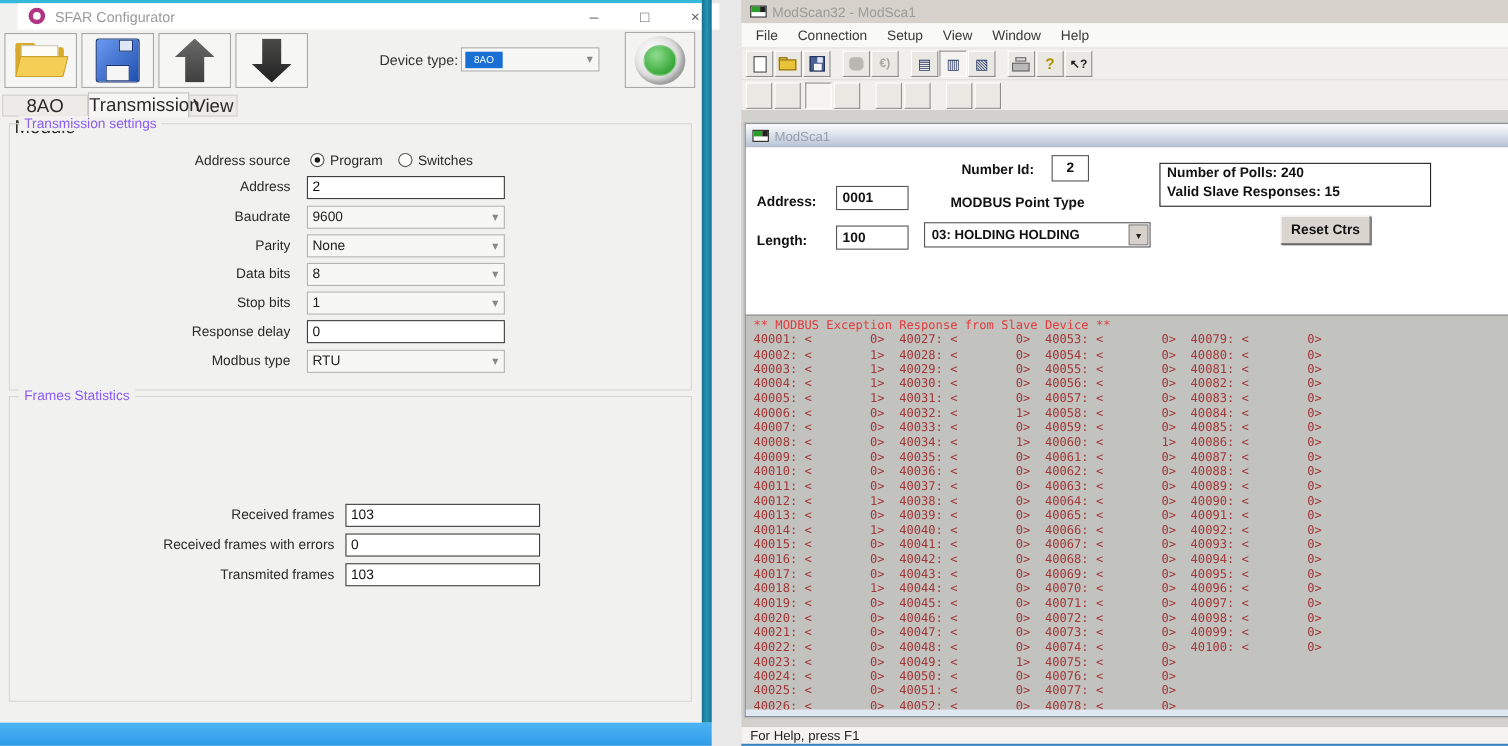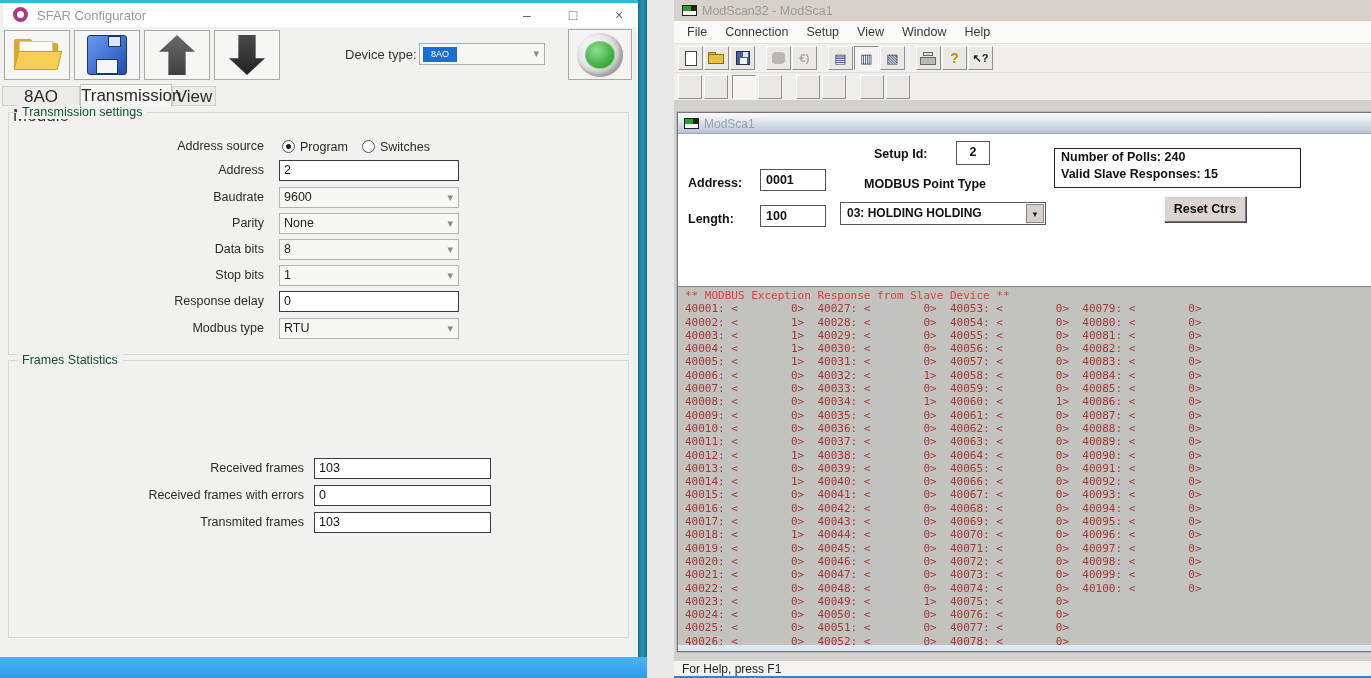--- a/index.html
+++ b/index.html
@@ -3,21 +3,21 @@
 <meta charset="utf-8">
 <style>
   * { margin:0; padding:0; box-sizing:border-box; }
   html,body { width:1371px; height:678px; overflow:hidden;
     font-family:"Liberation Sans", sans-serif; background:#e8e8e8; }
   .abs { position:absolute; }
 
   
   #sfar { position:absolute; left:0; top:0; width:638px; height:657px; background:#f1f1ef; }
   #sfar .accent-top { position:absolute; left:0; top:0; width:100%; height:3px; background:#35b8da; }
-  #sfar .titlebar { position:absolute; left:3px; top:3px; width:100%; height:24px; background:#ffffff;padding-left:19px; }
+  #sfar .titlebar { position:absolute; left:16px; top:3px; width:100%; height:24px; background:#ffffff;padding-left:19px; }
   .sfar-logo { position:absolute; left:10px; top:4px; width:15px; height:15px; border-radius:50%;
     border:4px solid #b13483; background:#fff; }
   .sfar-title { position:absolute; left:34px; top:5px; font-size:13px; color:#9a9a9a; }
   .winbtn { position:absolute; top:2px; width:30px; height:20px; text-align:center;
     font-size:14px; color:#666; line-height:20px; }
   
   .big-btn { position:absolute; top:30px; width:66px; height:50px; background:#f6f6f5;
     border:1px solid #a9a9a9; display:flex; align-items:center; justify-content:center; }
   .folder-ico { position:relative; width:46px; height:32px; }
   .folder-back { position:absolute; left:0; top:4px; width:44px; height:26px; background:#d9a92a; border-radius:2px; }
@@ -47,21 +47,21 @@
   .led-inner { width:30px; height:28px; border-radius:50%;
     background:radial-gradient(circle at 38% 32%, #8fdd8f, #3aa93a 70%, #2e8f2e); border:1px solid #7cc97c; }
   
   .tab { position:absolute; top:86px; height:20px; background:#ecebe8; border:1px solid #d2d0cc;
     font-size:17px; color:#2b2b2b; text-align:center; line-height:19px; }
   .tab.active { top:84px; height:23px; background:#f6f6f4; border-color:#c5c4c0; border-bottom:none;
     line-height:22px; z-index:2; }
   
   .groupbox { position:absolute; left:8px; width:621px; border:1px solid #d8d8d3; }
   .grouplabel { position:absolute; top:-8px; left:8px; background:#f1f1ef; padding:0 5px;
-    font-size:12.5px; color:#14532d; }
+    font-size:12.5px; color:#8b5cf6; }
   .fldlabel { position:absolute; font-size:12.5px; color:#2b2b2b; text-align:right; width:255px; }
   .txtinput { position:absolute; left:270px; width:180px; height:21px; background:#fff;
     border:1px solid #3c3c3c; font-size:12.5px; color:#111; padding:2px 4px; }
   .combo { position:absolute; left:270px; width:180px; height:21px; background:#f7f7f6;
     border:1px solid #b4b4b4; font-size:12.5px; color:#222; padding:2px 4px; }
   .radio { display:inline-block; width:13px; height:13px; border:1px solid #555; border-radius:50%;
     background:#fff; vertical-align:-2px; position:relative; }
   .radio.on::after { content:""; position:absolute; left:3px; top:3px; width:5px; height:5px;
     border-radius:50%; background:#1a1a1a; }
   .radio-label { font-size:12.5px; color:#2b2b2b; margin:0 14px 0 5px; }
@@ -343,21 +343,21 @@
         <div class="child-title">ModSca1</div>
       </div>
 
       <div class="child-form">
         <div class="blbl" style="left:10px; top:42px;">Address:</div>
         <div class="bbox" style="left:82px; top:35px; width:66px; height:22px;">0001</div>
 
         <div class="blbl" style="left:10px; top:78px;">Length:</div>
         <div class="bbox" style="left:82px; top:71px; width:66px; height:22px;">100</div>
 
-        <div class="blbl" style="left:196px; top:13px;">Setup Id:</div>
+        <div class="blbl" style="left:196px; top:13px;">Number Id:</div>
         <div class="bbox" style="left:278px; top:7px; width:34px; height:24px; text-align:center;">2</div>
 
         <div class="blbl" style="left:186px; top:43px;">MODBUS Point Type</div>
         <div class="ptcombo">
           <span class="ptval">03: HOLDING HOLDING</span>
           <span class="ptarrow">▼</span>
         </div>
 
         <div class="pollsbox">
           <div>Number of Polls: 240</div>

